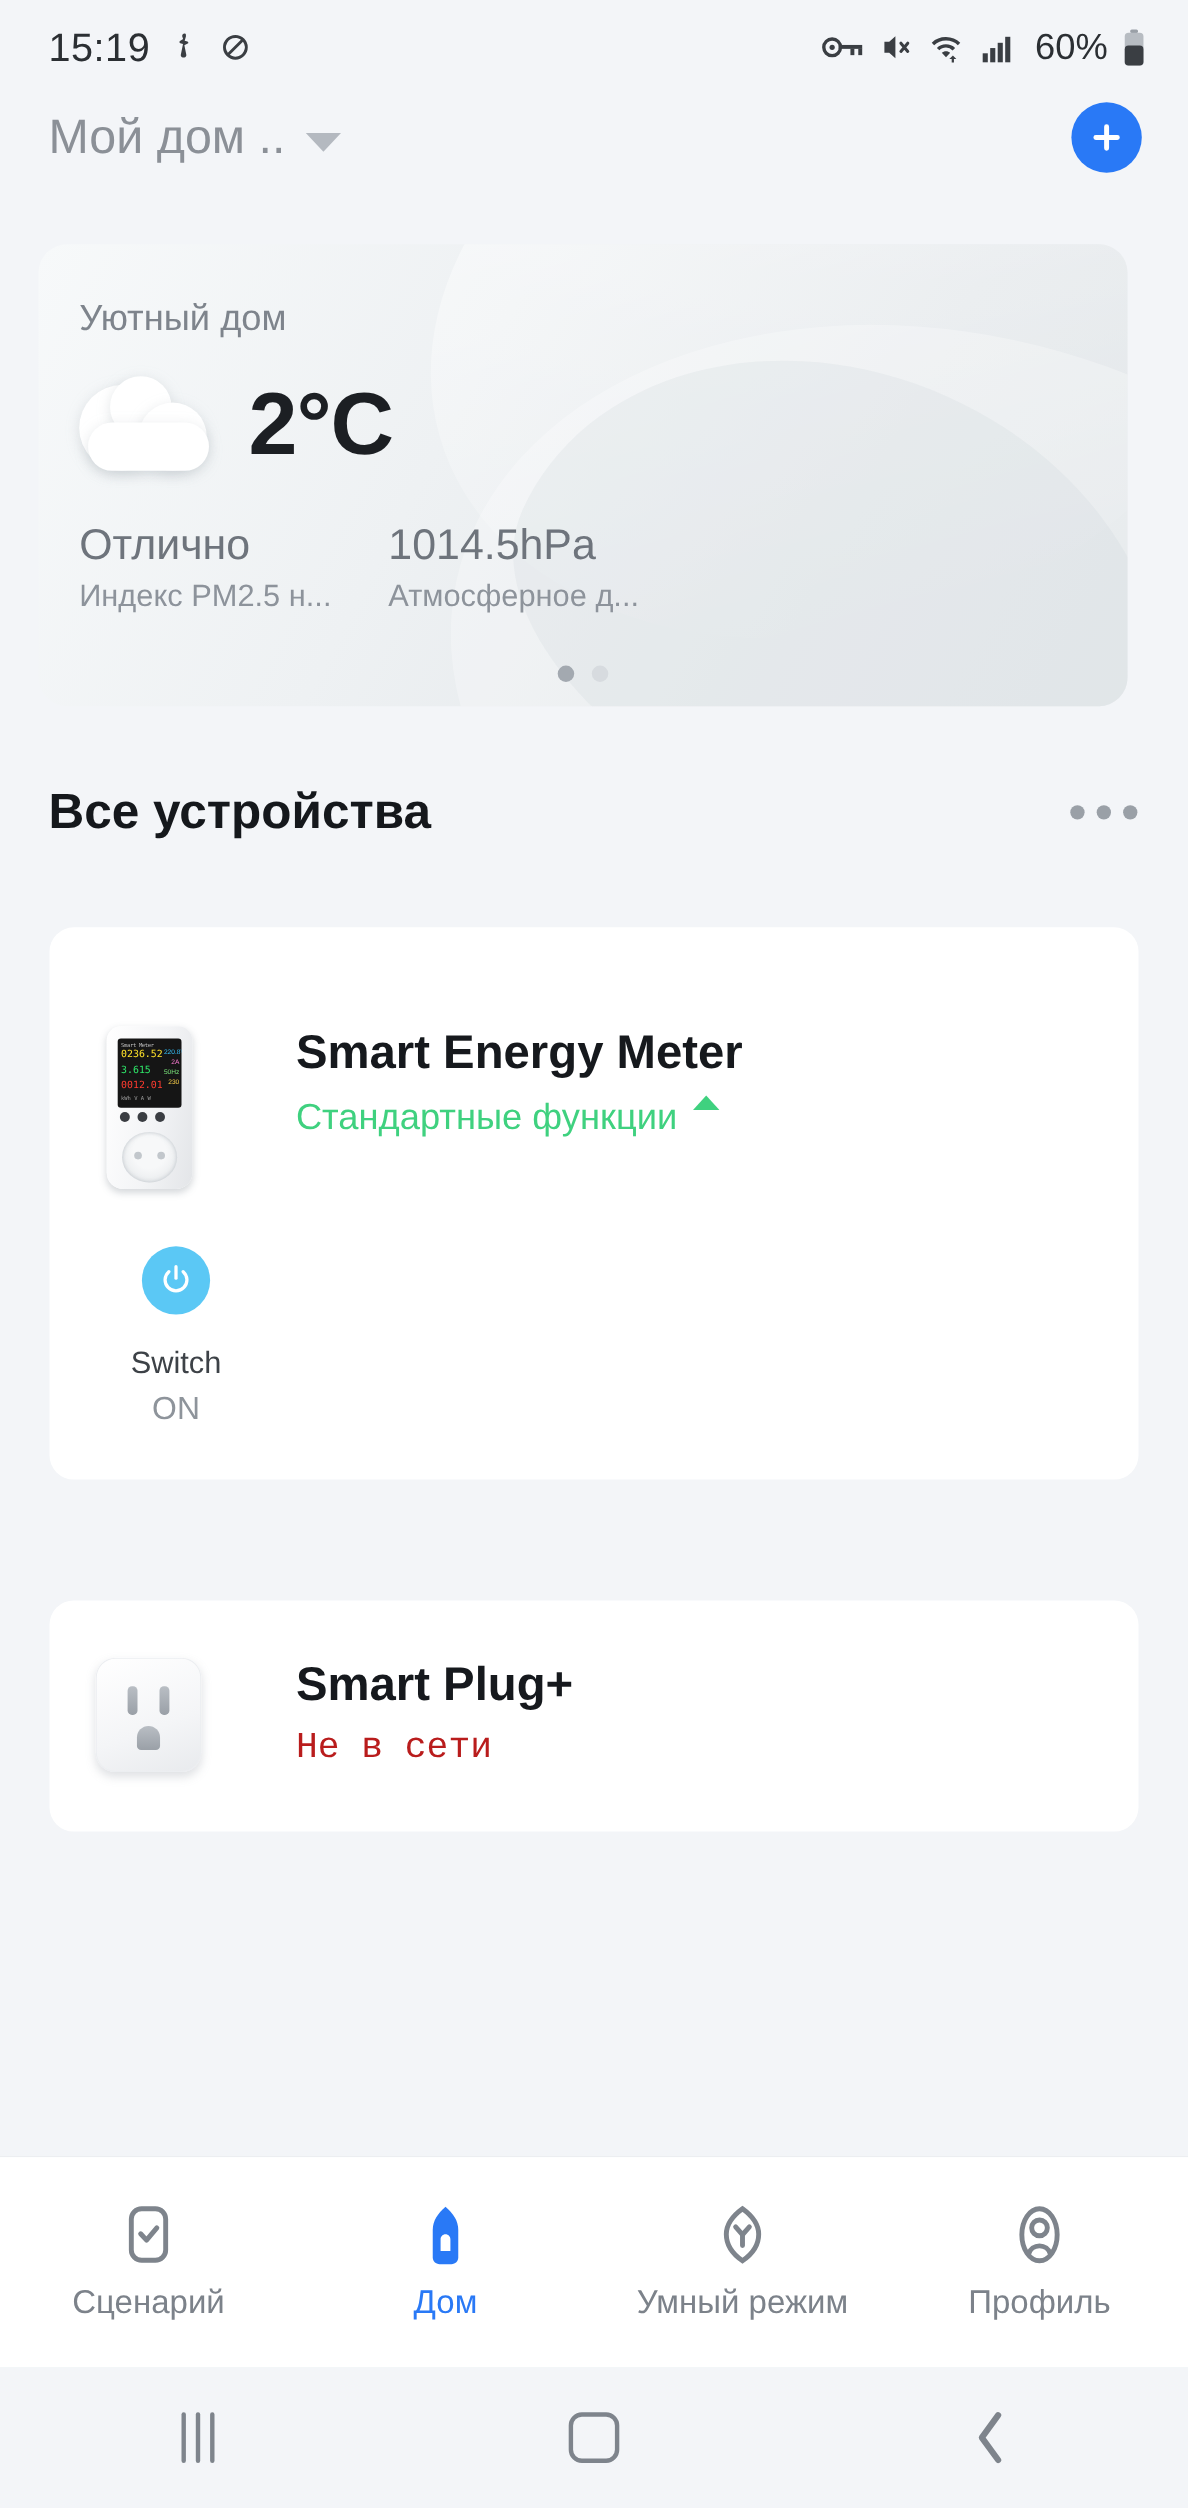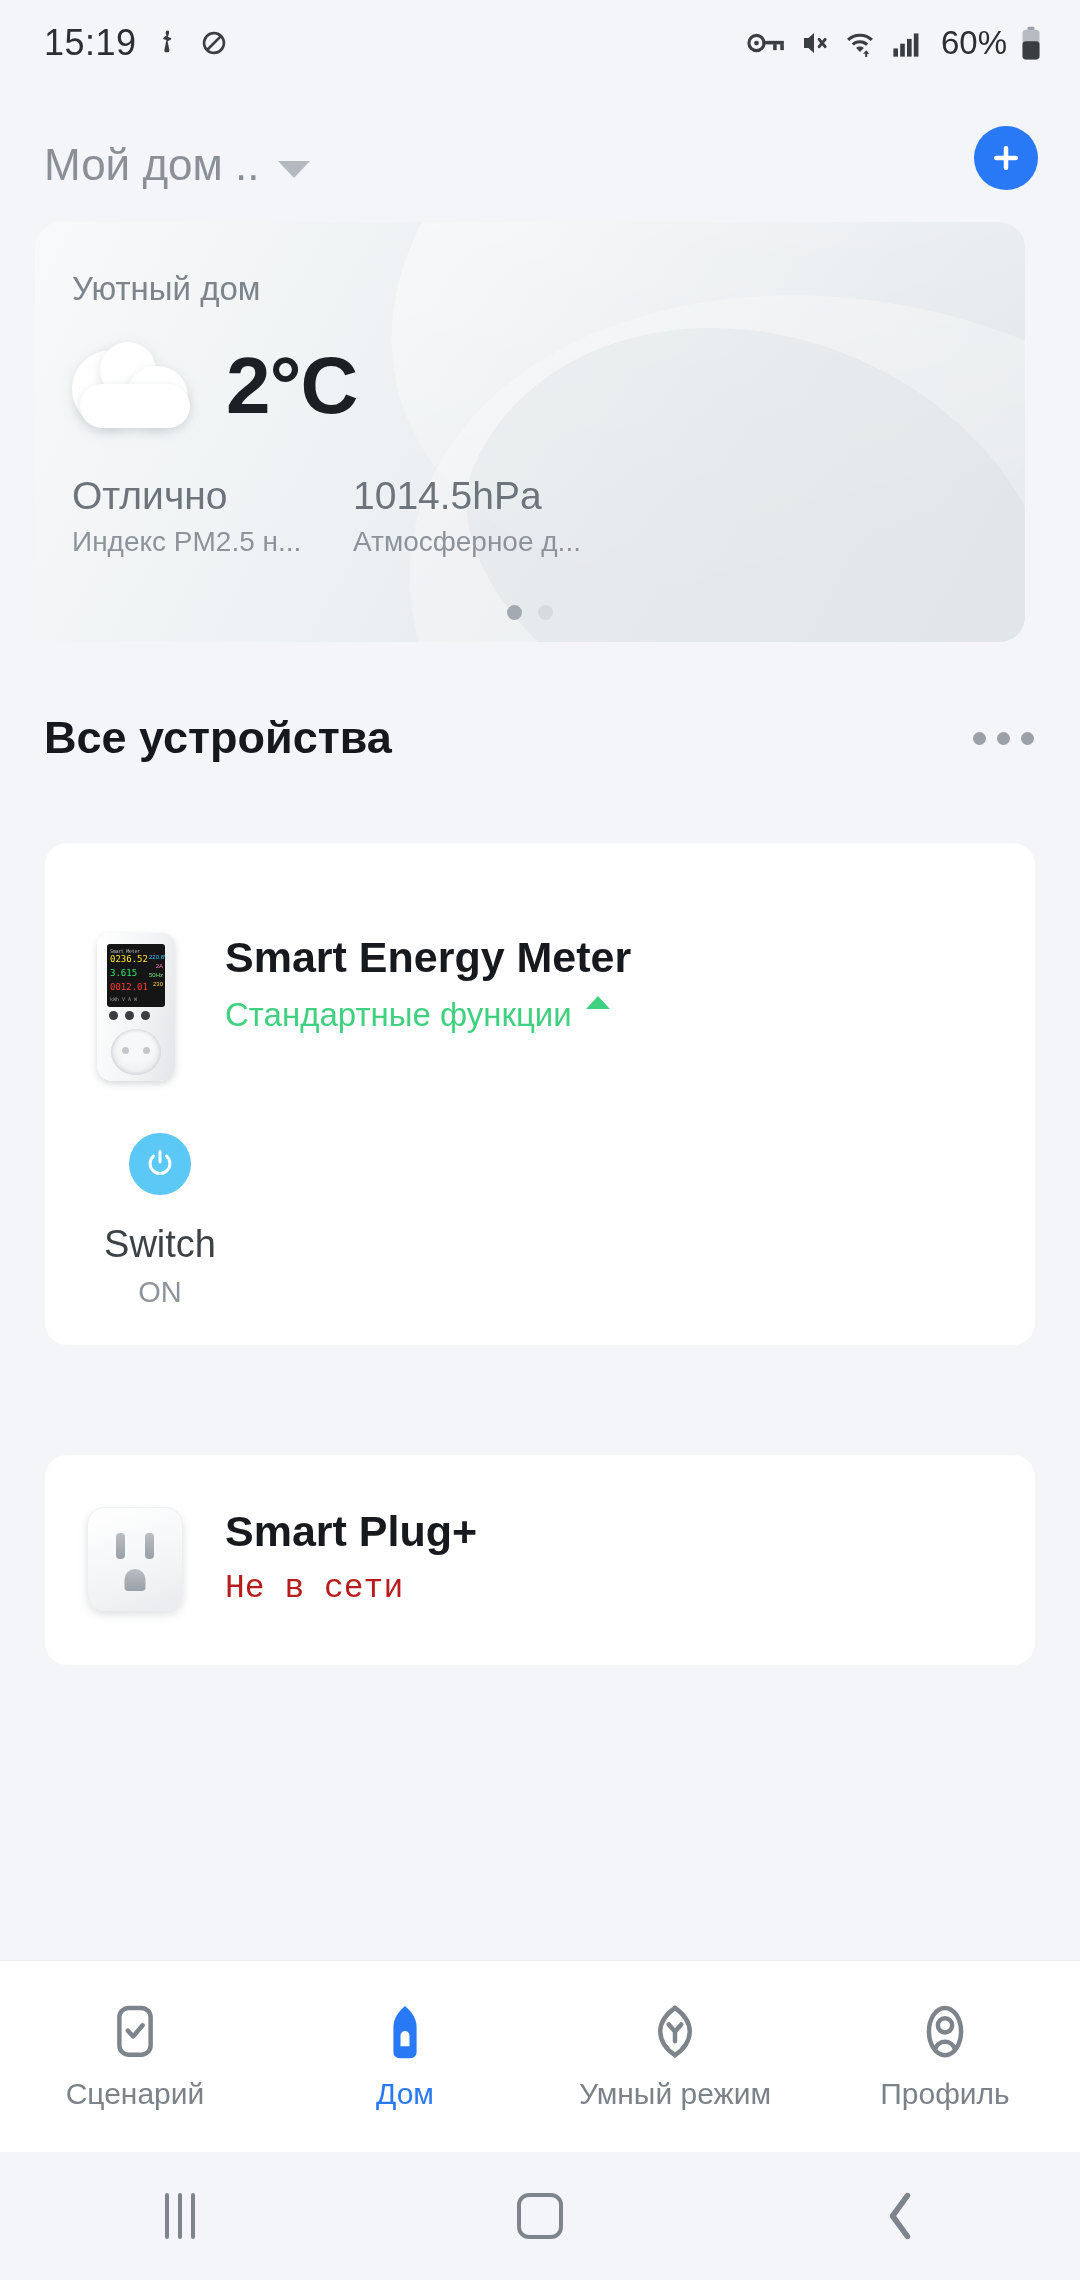--- a/index.html
+++ b/index.html
@@ -18,22 +18,22 @@
     padding:0 38px 0 44px;
   }
   .sb-left { display:flex; align-items:center; gap:16px; }
   .sb-time { font-size:36px; color:#2b2f33; letter-spacing:0.5px; }
   .sb-right { display:flex; align-items:center; gap:13px; }
   .sb-batt-text { font-size:33px; color:#2b2f33; margin-left:4px; }
   .ic { display:block; }
 
   
   .header {
-    position:absolute; top:80px; left:0; width:1080px; height:110px;
-    display:flex; align-items:flex-end; justify-content:space-between;
+    position:absolute; top:70px; left:0; width:1080px; height:110px;
+    display:flex; align-items:center; justify-content:space-between;
     padding:0 42px 0 44px;
   }
   .home-sel { display:flex; align-items:center; gap:18px; }
   .home-name { font-size:44px; color:#8b9097; }
   .caret-down {
     width:0; height:0; border-left:16px solid transparent;
     border-right:16px solid transparent; border-top:17px solid #b4b9c0;
     margin-top:8px;
   }
   .add-btn {
@@ -106,21 +106,21 @@
   .dots-menu i { width:13px; height:13px; border-radius:50%; background:#9aa0a7; display:block; }
 
   
   .dev-card {
     position:absolute; left:45px; width:990px;
     background:#fff; border-radius:22px;
   }
   #card-meter { top:843px; height:502px; }
   #card-plug  { top:1455px; height:210px; }
 
-  .dev-head { position:absolute; top:0; left:0; width:100%; display:flex; }
+  .dev-head { position:absolute; top:0; left:0; width:100%; display:flex;gap:44px; }
   .dev-thumb-wrap {
     width:180px; display:flex; align-items:center; justify-content:center;
   }
 
   
   .meter-img { position:relative; width:88px; height:148px; }
   .meter-body {
     position:absolute; left:6px; top:0; width:78px; height:148px;
     background:linear-gradient(100deg,#ffffff 0%,#f3f4f6 55%,#e3e5e8 100%);
     border-radius:13px 13px 15px 15px;
@@ -186,21 +186,21 @@
 
   
   .switch-ctl {
     position:absolute; top:290px; left:0; width:230px;
     display:flex; flex-direction:column; align-items:center;
   }
   .switch-btn {
     width:62px; height:62px; border-radius:50%; background:#5bc8f5;
     display:flex; align-items:center; justify-content:center;
   }
-  .switch-label { margin-top:28px; font-size:38px; color:#3d4247; }
+  .switch-label { margin-top:28px; font-size:28px; color:#3d4247; }
   .switch-state { margin-top:10px; font-size:29px; color:#8e949b; }
 
   
   .bottom-nav {
     position:absolute; left:0; bottom:128px; width:1080px; height:192px;
     background:#fff; display:flex; align-items:center;
     border-top:1px solid #eceef1;
   }
   .nav-item {
     flex:1; display:flex; flex-direction:column; align-items:center; gap:16px;

